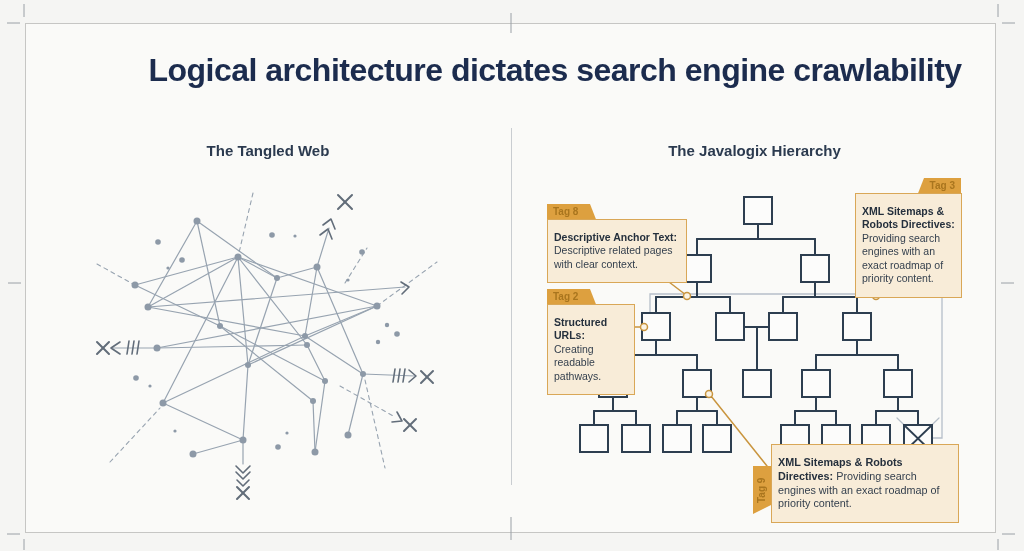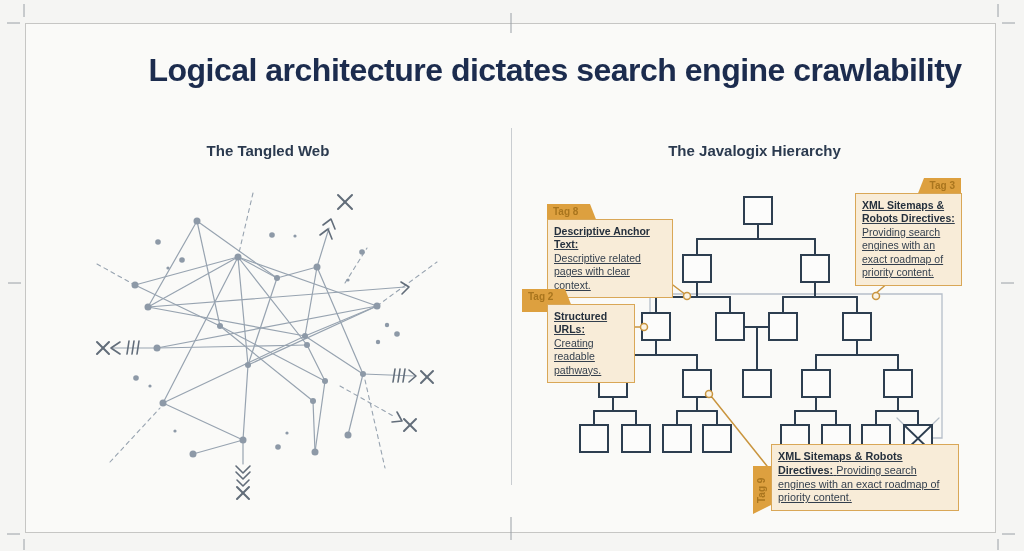--- a/index.html
+++ b/index.html
@@ -28,29 +28,29 @@
   #web{position:absolute;left:30px;top:175px;width:460px;height:355px;}
   #tree{position:absolute;left:512px;top:160px;width:500px;height:391px;}
   .callout .tab{
     position:absolute;background:#dda03f;color:#a9751e;
     font-size:10px;font-weight:bold;line-height:15px;height:23px;
     padding:0 10px 0 6px;box-sizing:border-box;
     clip-path:polygon(0 0,calc(100% - 9px) 0,100% 100%,0 100%);
   }
   .callout .bubble{
     position:absolute;background:#f8ecd8;border:1px solid #d9a757;
-    color:#333f4d;font-size:10.5px;line-height:1.28;padding:5px 6px;box-sizing:border-box;text-decoration:underline;
+    color:#333f4d;font-size:10.5px;line-height:1.28;padding:11px 6px;box-sizing:border-box;
   }
   .callout .bubble b{color:#25303d;}
   .callout.block-lead .bubble b{display:block;}
   
   .tag1 .tab{left:547px;top:204px;width:52px;}
-  .tag1 .bubble{left:547px;top:219px;width:126px;}
+  .tag1 .bubble{left:547px;top:219px;width:140px;}
   
-  .tag2 .tab{left:522px;top:289px;width:52px;}
+  .tag2 .tab{left:547px;top:289px;width:52px;}
   .tag2 .bubble{left:547px;top:304px;width:88px;}
   
   .tag3 .tab{left:915px;top:178px;width:46px;clip-path:polygon(9px 0,100% 0,100% 100%,0 100%);padding:0 6px 0 10px;text-align:right;}
   .tag3 .bubble{left:855px;top:193px;width:107px;}
   
   .tag9 .tab{
     left:753px;top:466px;width:18px;height:48px;line-height:18px;padding:0;
     clip-path:polygon(0 9px,100% 0,100% 100%,0 100%);
     writing-mode:vertical-rl;transform:rotate(180deg);text-align:center;
   }

